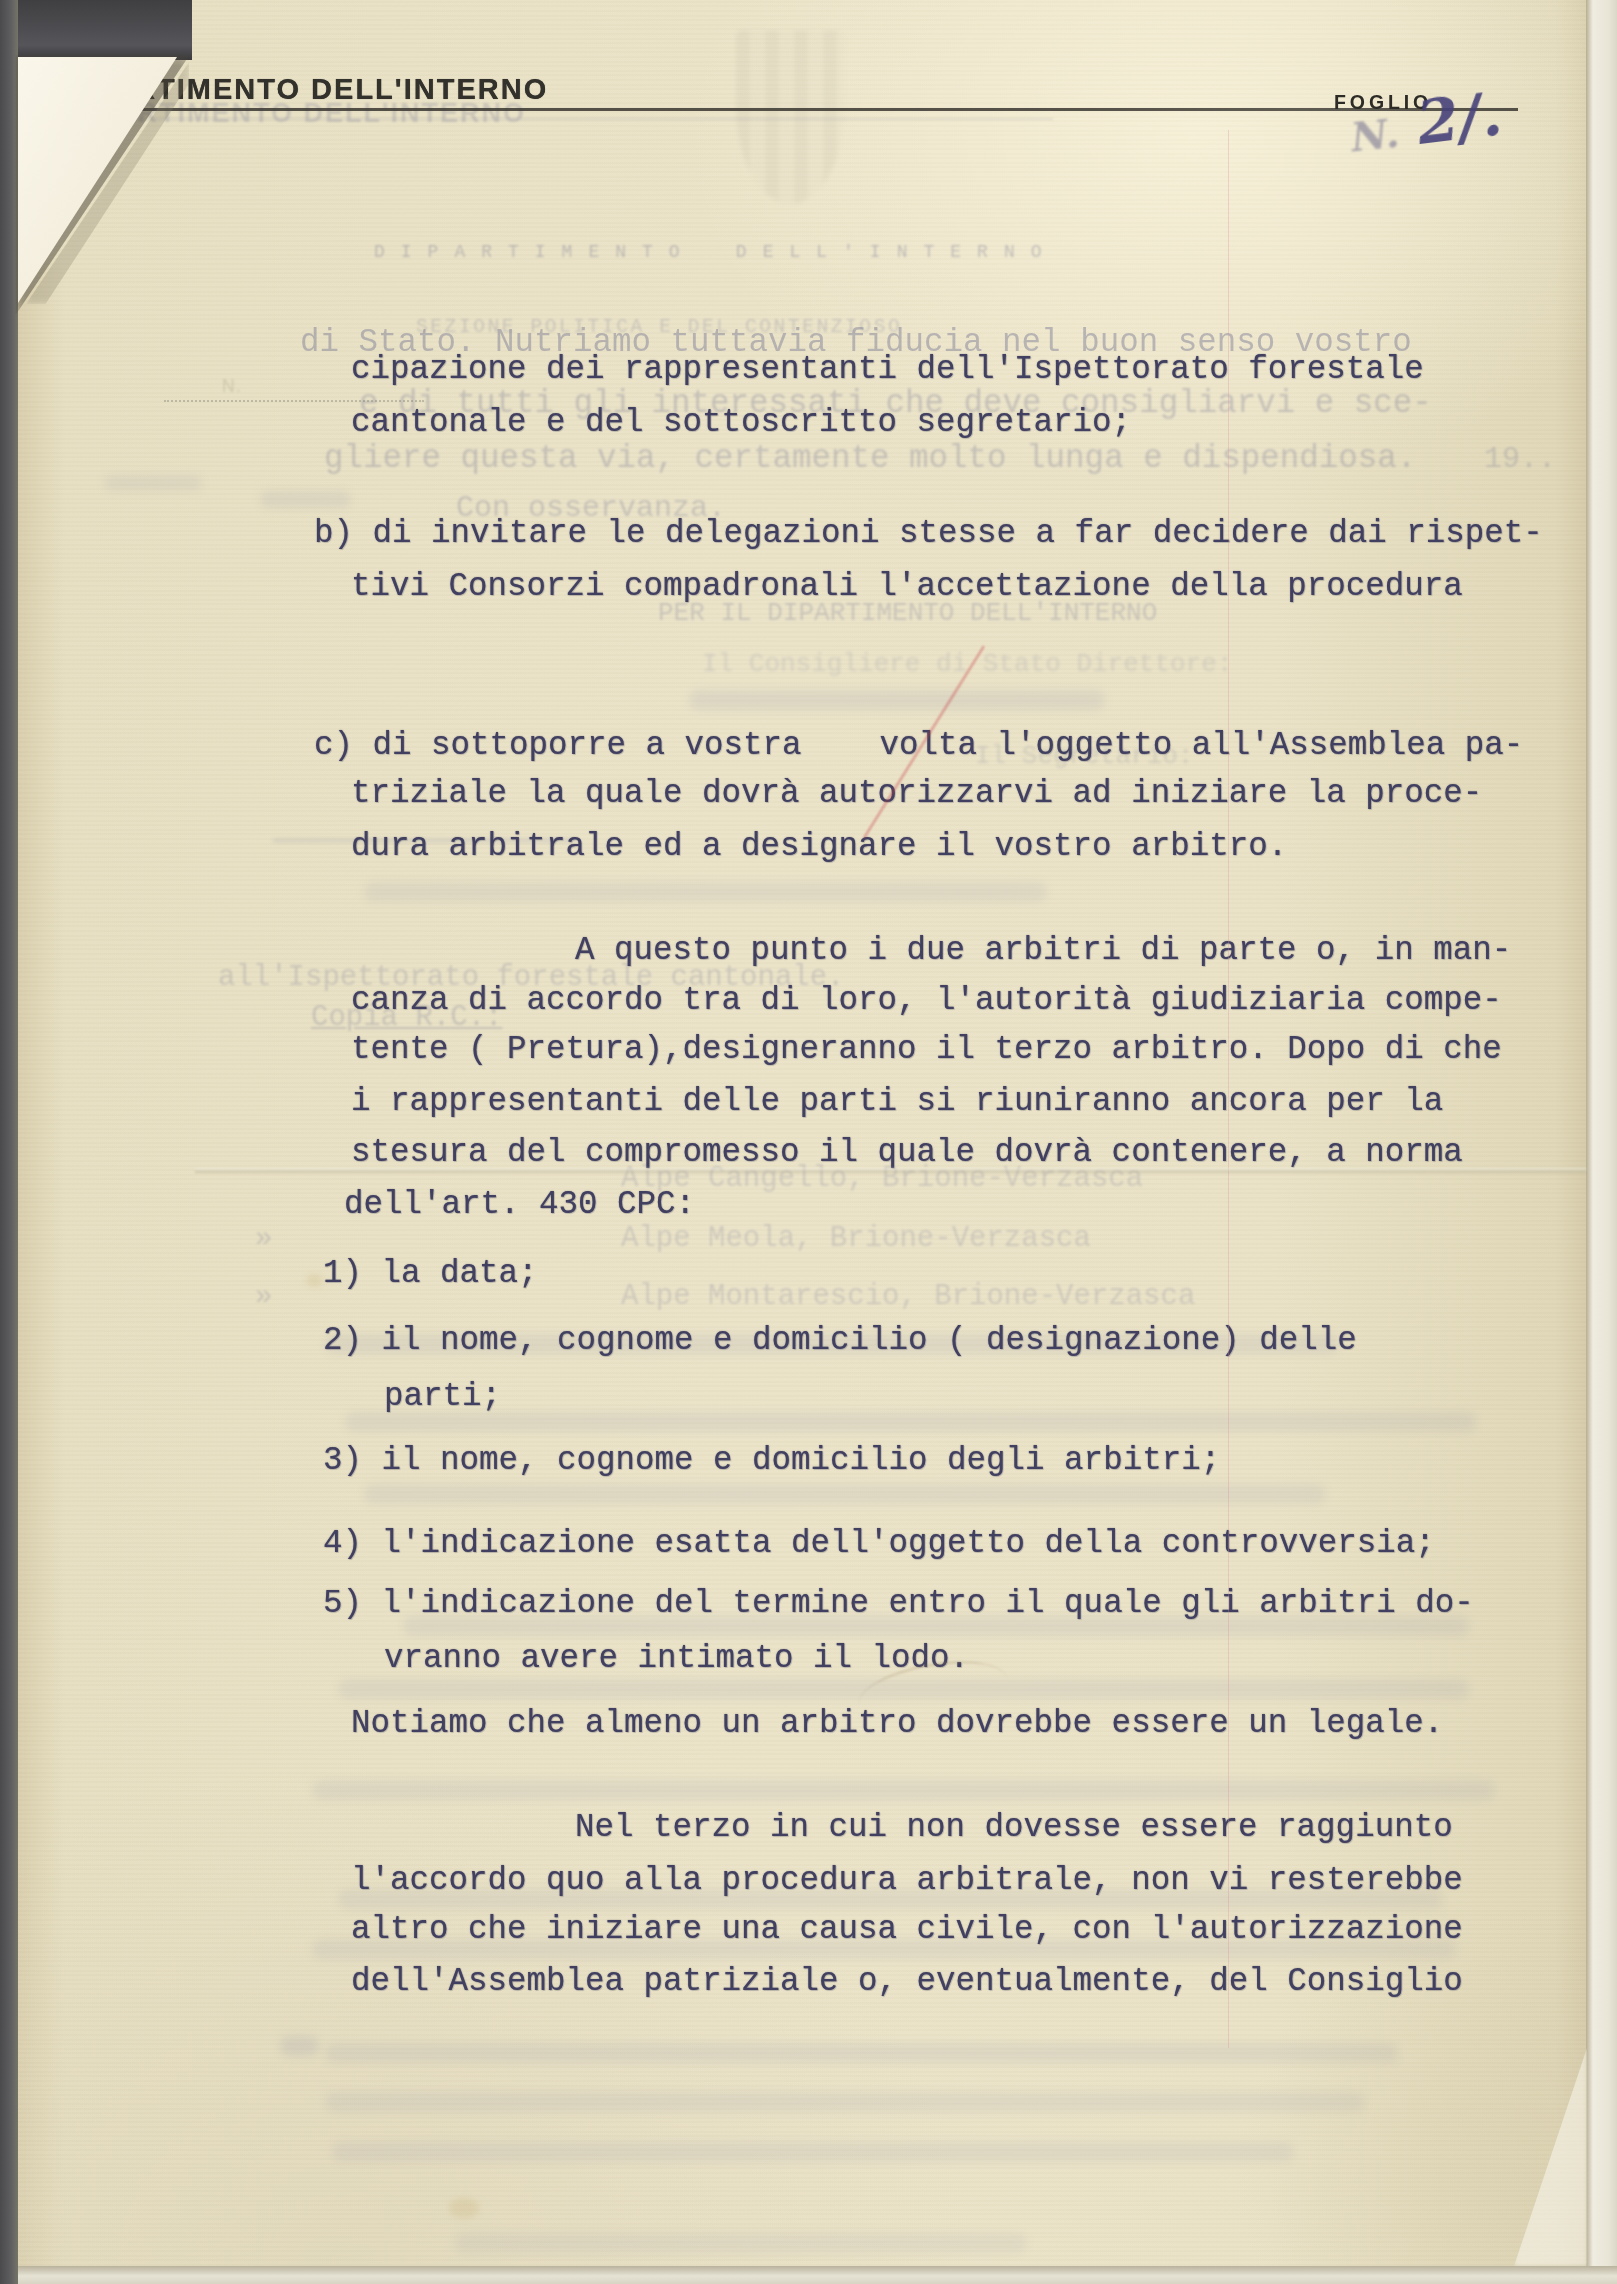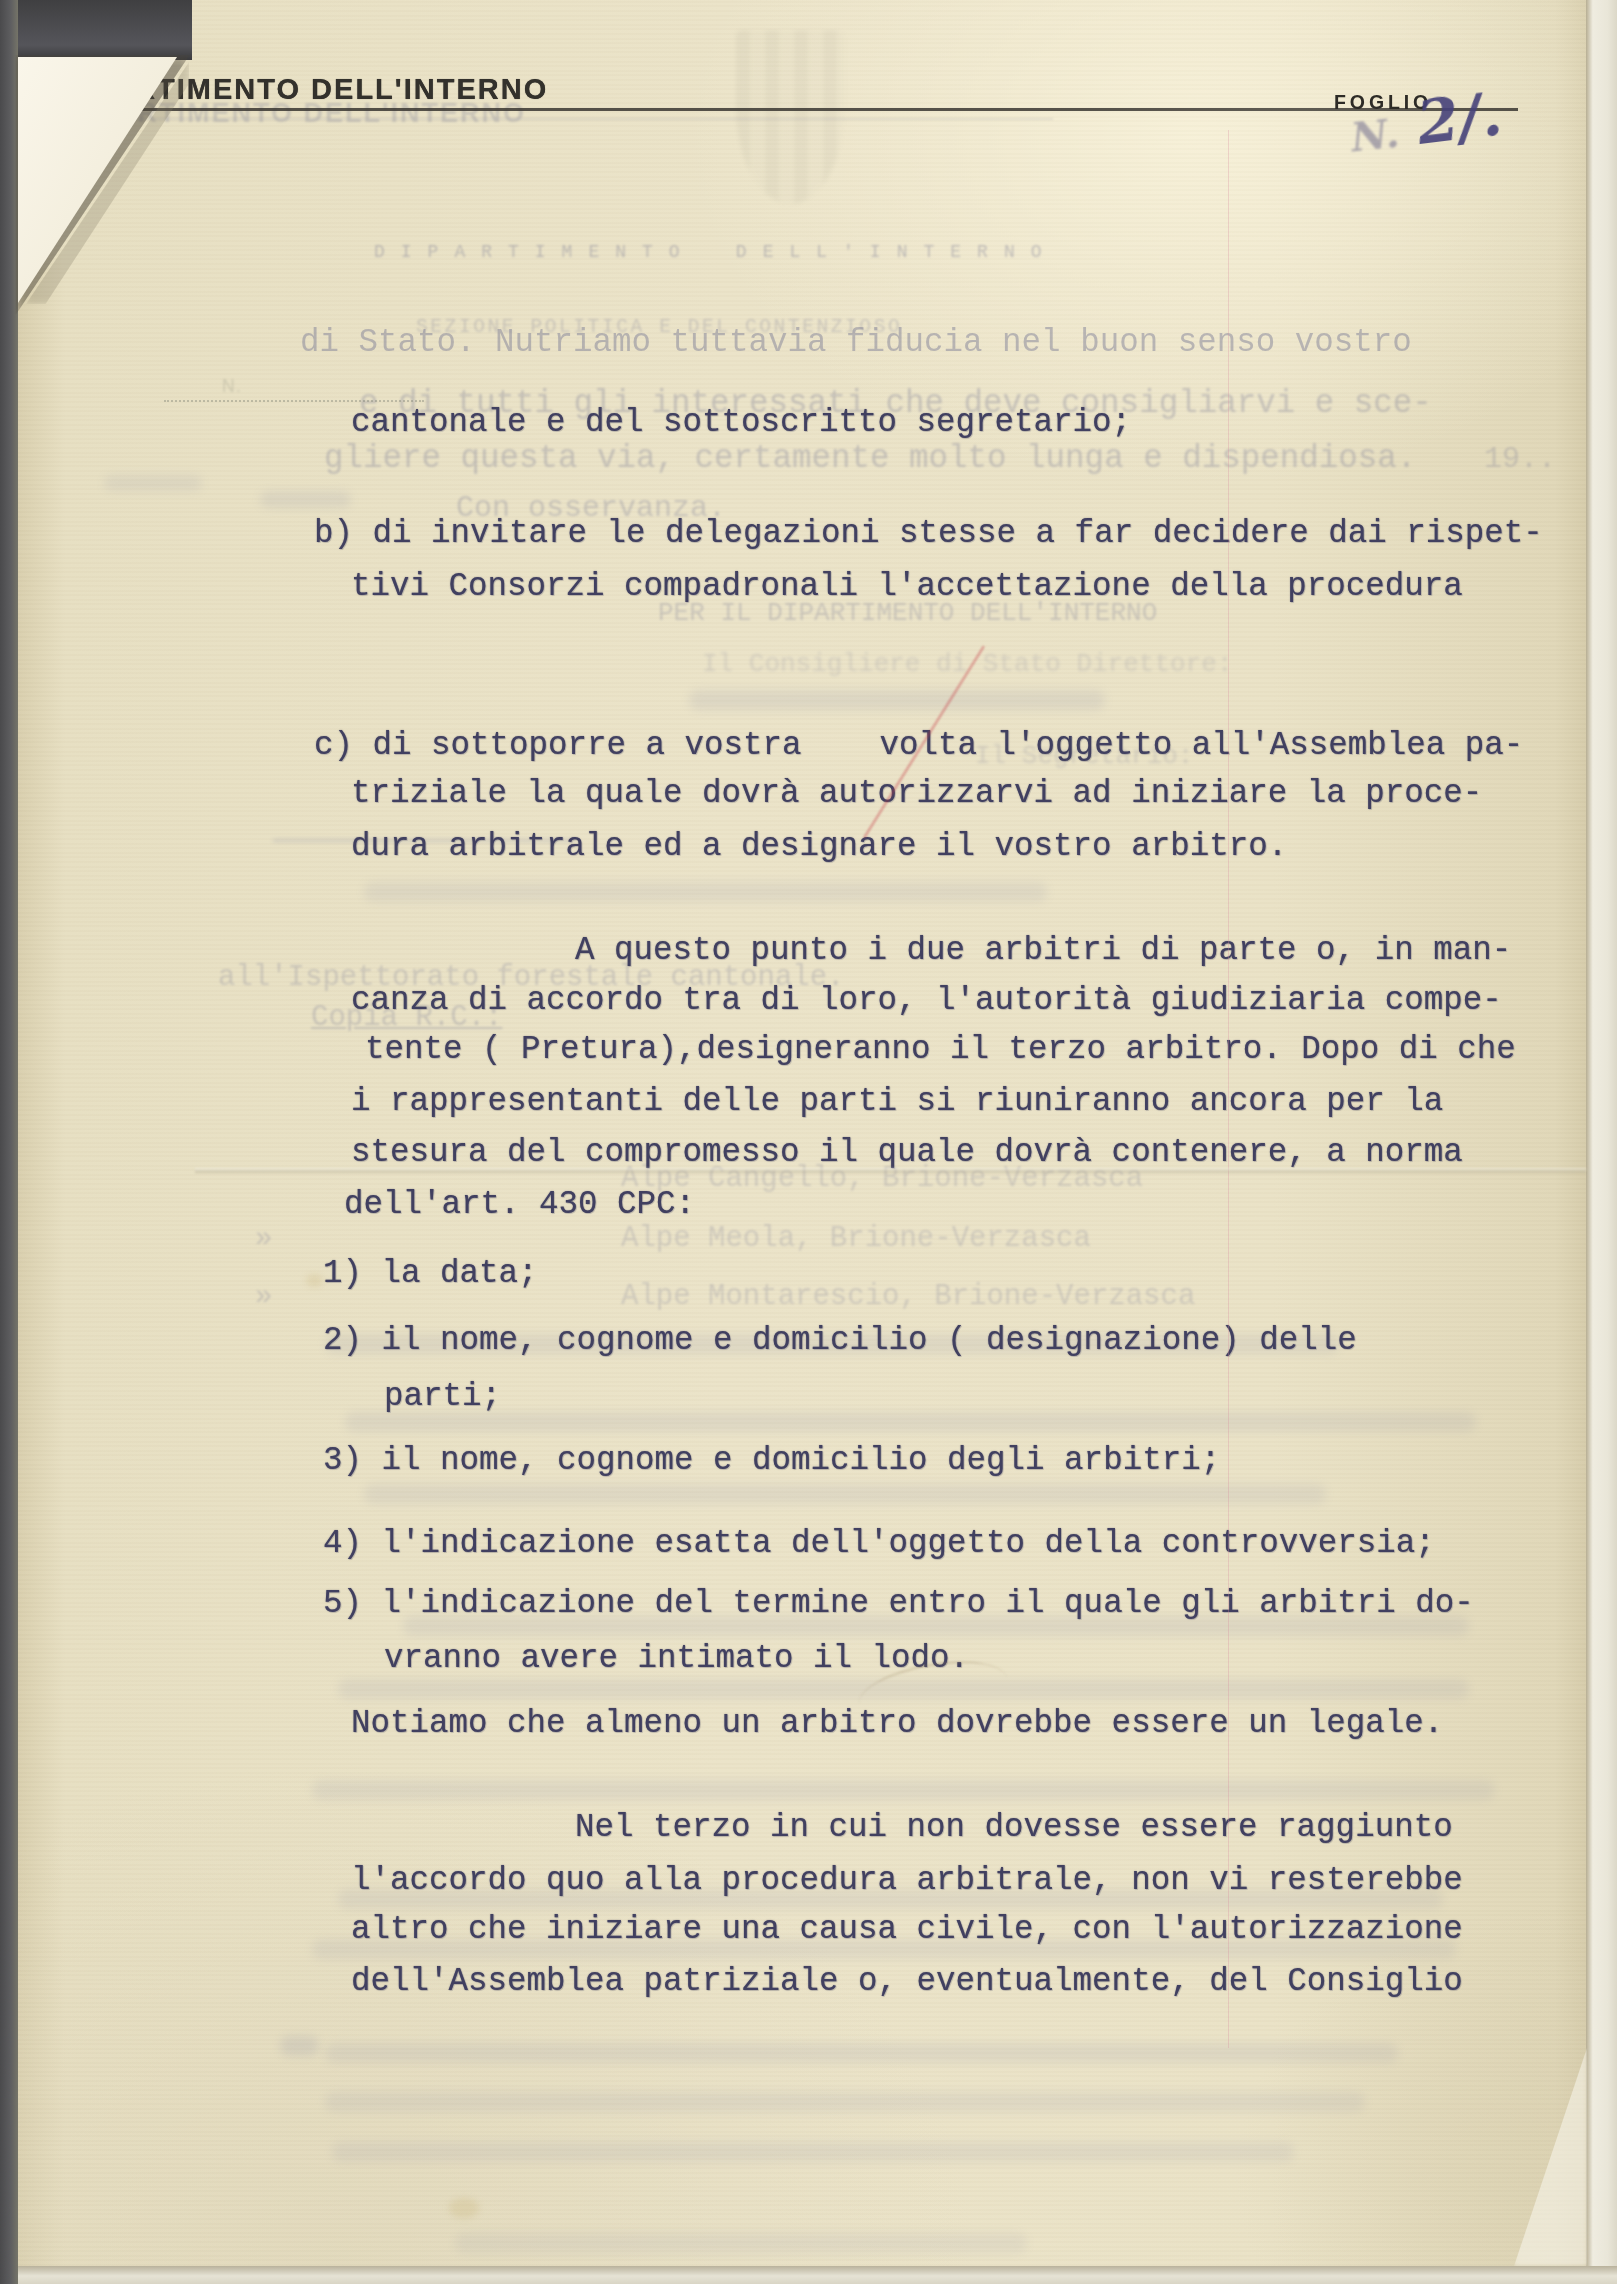--- a/index.html
+++ b/index.html
@@ -139,29 +139,30 @@
   <div class="dotline"></div>
 
   <div class="dept-ghost-dup">PARTIMENTO DELL'INTERNO</div>
   <div class="dept-print">PARTIMENTO DELL'INTERNO</div>
   <div class="head-rule"></div>
   <div class="head-rule-ghost"></div>
   <div class="foglio">FOGLIO</div>
   <div class="hand-n">N.</div>
   <div class="hand-num">2/.</div>
 
+  <div class="tl" style="left:351px;top:351px;">cipazione dei rappresentanti dell'Ispettorato forestale</div>
   <div class="tl" style="left:351px;top:404px;">cantonale e del sottoscritto segretario;</div>
   <div class="tl" style="left:314px;top:515px;">b) di invitare le delegazioni stesse a far decidere dai rispet-</div>
   <div class="tl" style="left:351px;top:568px;">tivi Consorzi compadronali l'accettazione della procedura</div>
   <div class="tl" style="left:314px;top:727px;">c) di sottoporre a vostra    volta l'oggetto all'Assemblea pa-</div>
   <div class="tl" style="left:351px;top:775px;">triziale la quale dovrà autorizzarvi ad iniziare la proce-</div>
   <div class="tl" style="left:351px;top:828px;">dura arbitrale ed a designare il vostro arbitro.</div>
   <div class="tl" style="left:575px;top:932px;">A questo punto i due arbitri di parte o, in man-</div>
   <div class="tl" style="left:351px;top:982px;">canza di accordo tra di loro, l'autorità giudiziaria compe-</div>
-  <div class="tl" style="left:365px;top:1031px;">tente ( Pretura),designeranno il terzo arbitro. Dopo di che</div>
+  <div class="tl" style="left:351px;top:1031px;">tente ( Pretura),designeranno il terzo arbitro. Dopo di che</div>
   <div class="tl" style="left:351px;top:1083px;">i rappresentanti delle parti si riuniranno ancora per la</div>
   <div class="tl" style="left:351px;top:1134px;">stesura del compromesso il quale dovrà contenere, a norma</div>
   <div class="tl" style="left:344px;top:1186px;text-align:center;">dell'art. 430 CPC:</div>
   <div class="tl" style="left:323px;top:1255px;">1) la data;</div>
   <div class="tl" style="left:323px;top:1322px;">2) il nome, cognome e domicilio ( designazione) delle</div>
   <div class="tl" style="left:384px;top:1378px;">parti;</div>
   <div class="tl" style="left:323px;top:1442px;">3) il nome, cognome e domicilio degli arbitri;</div>
   <div class="tl" style="left:323px;top:1514px;margin-top:11px;">4) l'indicazione esatta dell'oggetto della controvversia;</div>
   <div class="tl" style="left:323px;top:1585px;">5) l'indicazione del termine entro il quale gli arbitri do-</div>
   <div class="tl" style="left:384px;top:1640px;">vranno avere intimato il lodo.</div>

